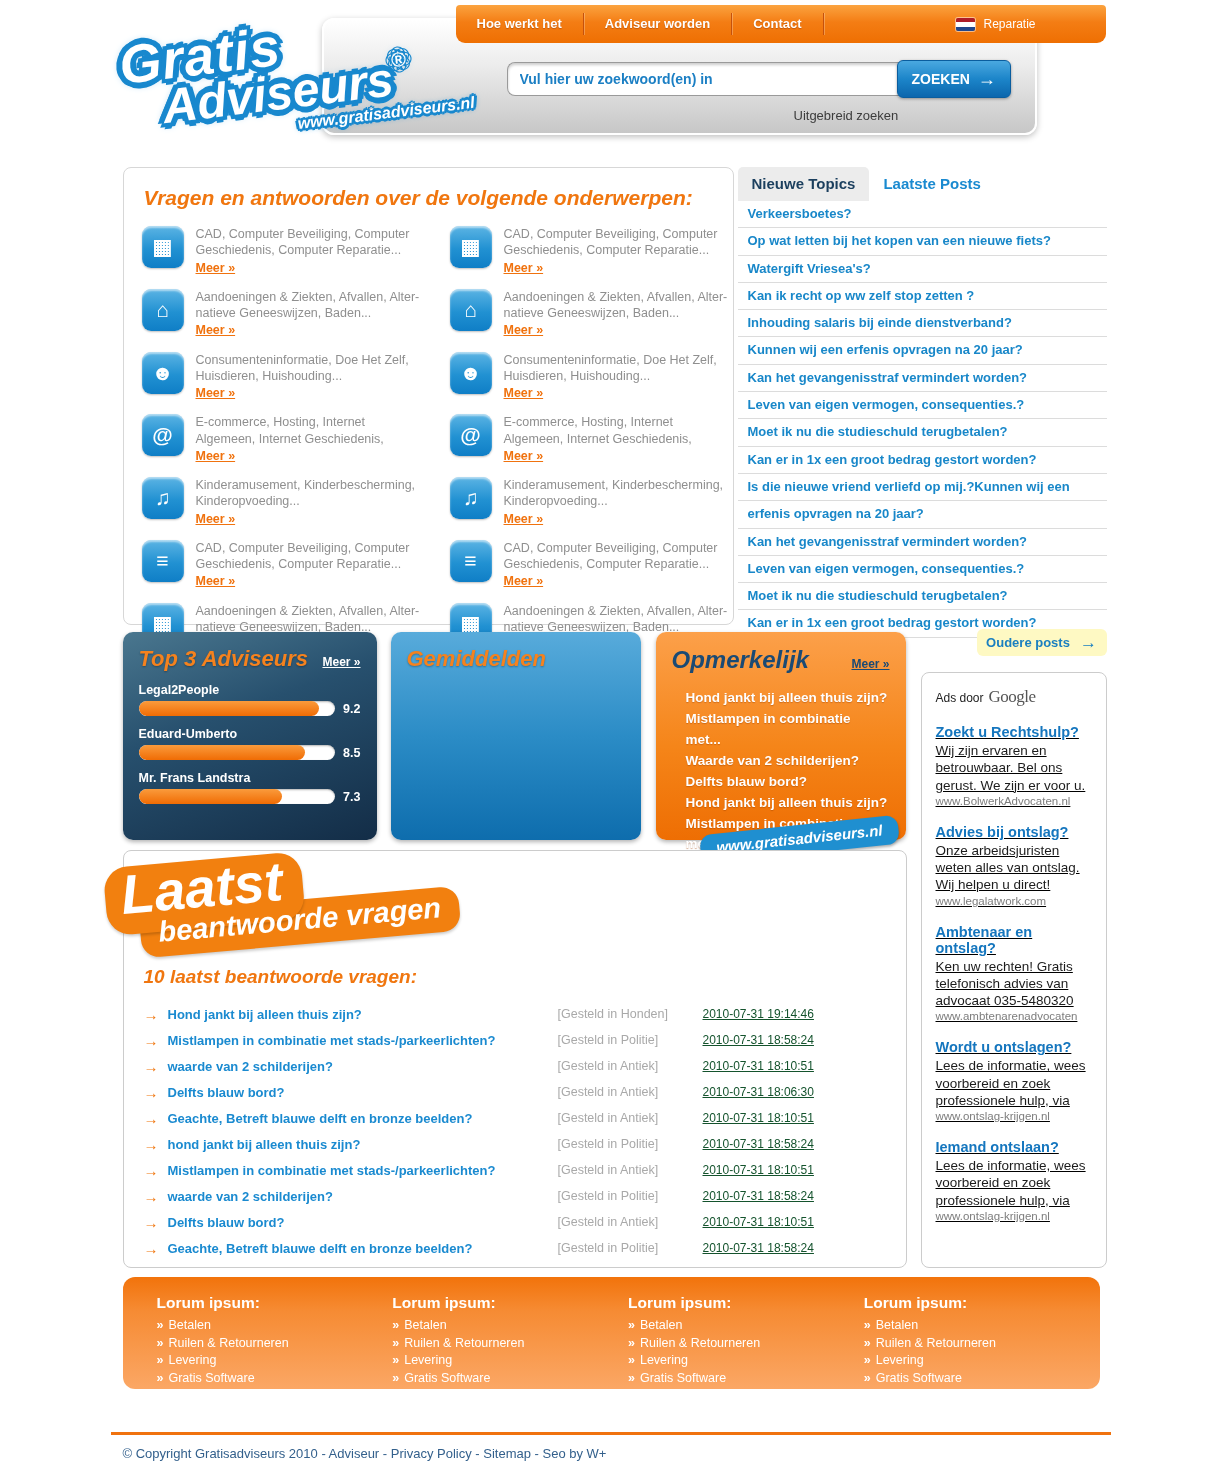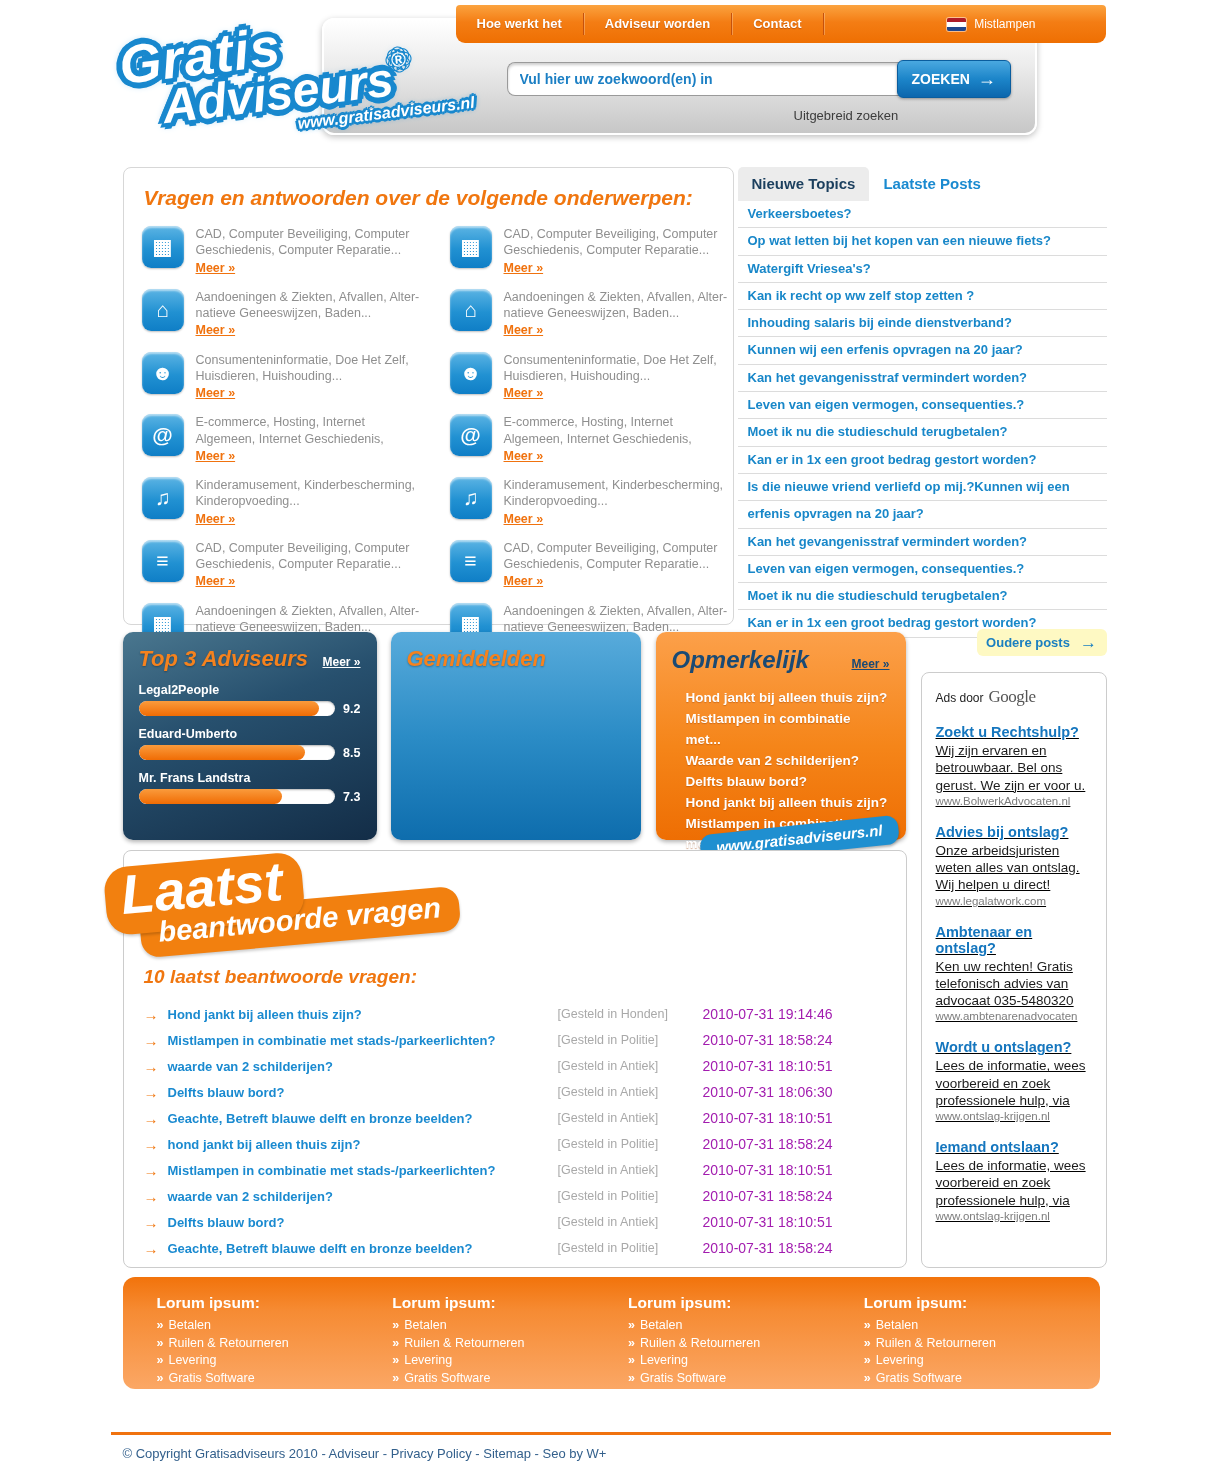--- a/index.html
+++ b/index.html
@@ -107,21 +107,21 @@
   .blob1 { display:inline-block; background:#f2800f; color:#fff; font-weight:bold; font-style:italic; font-size:55px;
     padding:0 20px 10px 16px; border-radius:24px; line-height:1.05; box-shadow:0 2px 3px rgba(0,0,0,.2); }
   .blob2 { display:block; width:max-content; background:#f2800f; color:#fff; font-weight:bold; font-style:italic; font-size:29px;
     padding:4px 18px 8px; border-radius:18px; margin:-20px 0 0 32px; box-shadow:0 2px 3px rgba(0,0,0,.2); }
   .latest-head { position:absolute; left:20px; top:115px; color:#f0760f; font-weight:bold; font-style:italic; font-size:19px; }
   .lrows { position:absolute; left:20px; top:150px; right:16px; }
   .lrow { display:grid; grid-template-columns:24px 390px 145px auto; align-items:center; height:26px; }
   .lar { color:#f0760f; font-weight:bold; font-size:15px; }
   .lq { color:#1a8ad0; font-weight:bold; font-size:13px; }
   .lc { color:#a9a9a9; font-size:12.5px; }
-  .lt { color:#a21caf; font-size:14px; }
+  .lt { color:#14532d; font-size:12px;text-decoration:underline; }
 
   
   .footer { position:absolute; left:9px; top:1277px; width:977px; height:112px; border-radius:12px;
     background:linear-gradient(180deg,#f2730b 0%,#f68b33 30%,#fba765 100%); padding:17px 0 0 34px; display:flex; }
   .fcol { width:237px; }
   .fh { color:#fff; font-weight:bold; font-size:15.5px; margin-bottom:6px; }
   .flink { display:block; color:#fff; font-size:12.5px; margin:3.5px 0; }
   .fb { font-weight:bold; margin-right:5px; }
 
   .copy { position:absolute; left:-3px; top:1432px; width:1000px; border-top:3px solid #f0720e; padding:11px 0 0 12px;
@@ -132,21 +132,21 @@
 <body>
 
 <div id="page">
 
   <div class="nav-bar">
     <a class="nav-item">Hoe werkt het</a>
     <a class="nav-item">Adviseur worden</a>
     <a class="nav-item">Contact</a>
     <a class="nav-lang">
       <span class="flag"></span>
-      <span>Mistlampen</span>
+      <span>Reparatie</span>
     </a>
   </div>
 
   <div class="search-panel">
     <div class="search-row">
       <input class="search-input" placeholder="Vul hier uw zoekwoord(en) in" style="">
       <button class="zoeken-btn">
         <span>ZOEKEN</span>
         <span class="zk-ar">→</span>
       </button>

